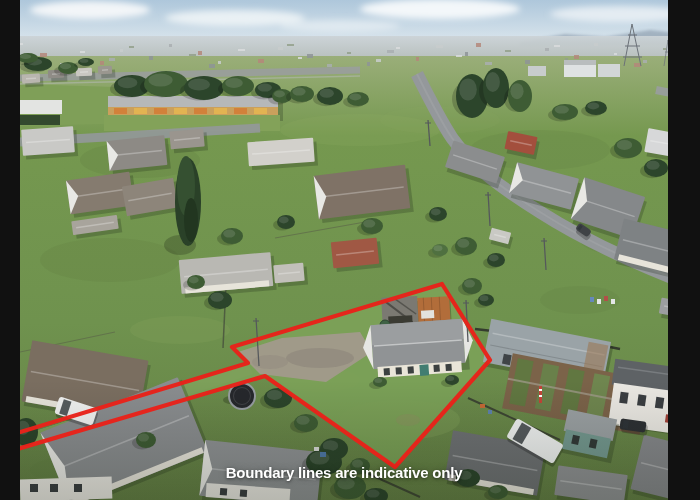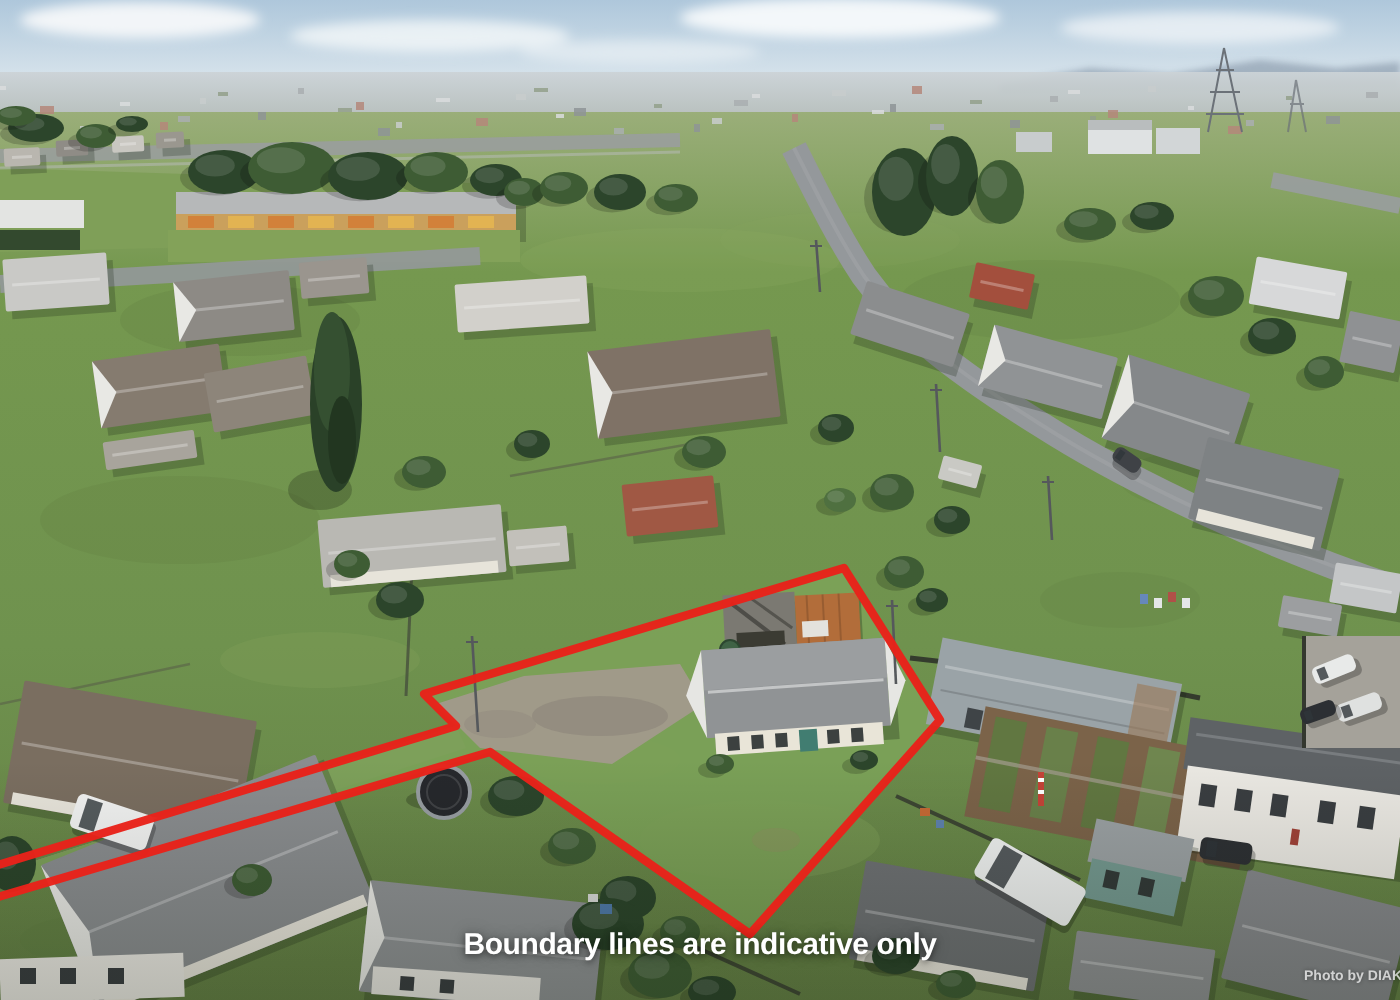--- a/index.html
+++ b/index.html
@@ -1,17 +1,17 @@
 <!DOCTYPE html>
 <html><head>
 <meta charset="utf-8">
 <style>
   html,body{margin:0;padding:0;background:#111;}
-  .stage{position:relative;width:700px;height:500px;overflow:hidden;background:#b91c1c;
-         font-family:"Liberation Sans",sans-serif;}
+  .stage{position:relative;width:648px;height:500px;overflow:hidden;background:#b91c1c;
+         font-family:"Liberation Sans",sans-serif;margin-left:20px;}
   .stage svg{position:absolute;left:0;top:0;}
   .caption{position:absolute;left:50%;top:464px;transform:translateX(-50%);
            color:#fff;font-size:15px;font-weight:bold;letter-spacing:-0.2px;white-space:nowrap;
            text-shadow:0 1px 3px rgba(0,0,0,.5), 0 0 8px rgba(0,0,0,.25);z-index:6;}
   .watermark{position:absolute;left:652px;top:485px;color:rgba(255,255,255,.72);
              font-size:7px;font-weight:bold;white-space:nowrap;z-index:6;
              text-shadow:0 0 2px rgba(0,0,0,.4);}
 </style>
 </head>
 <body>

